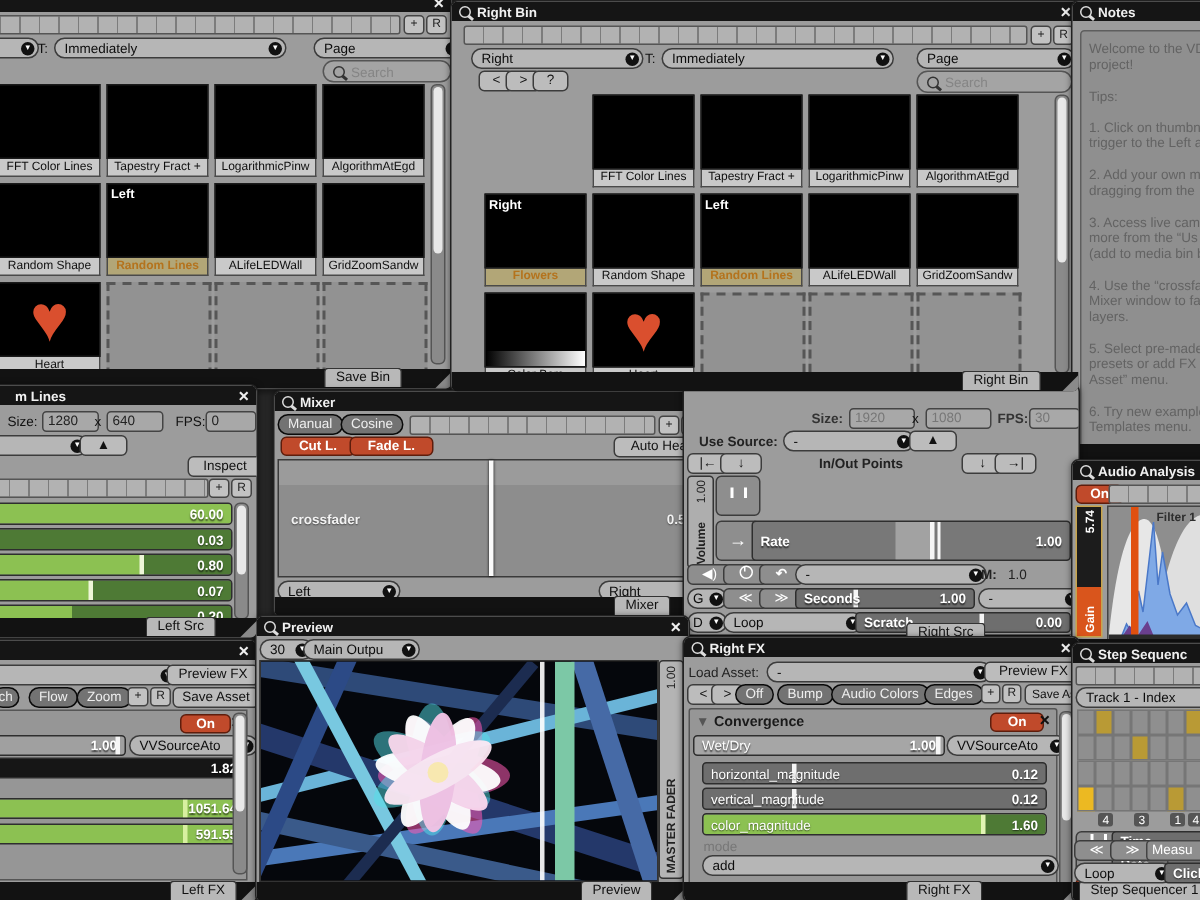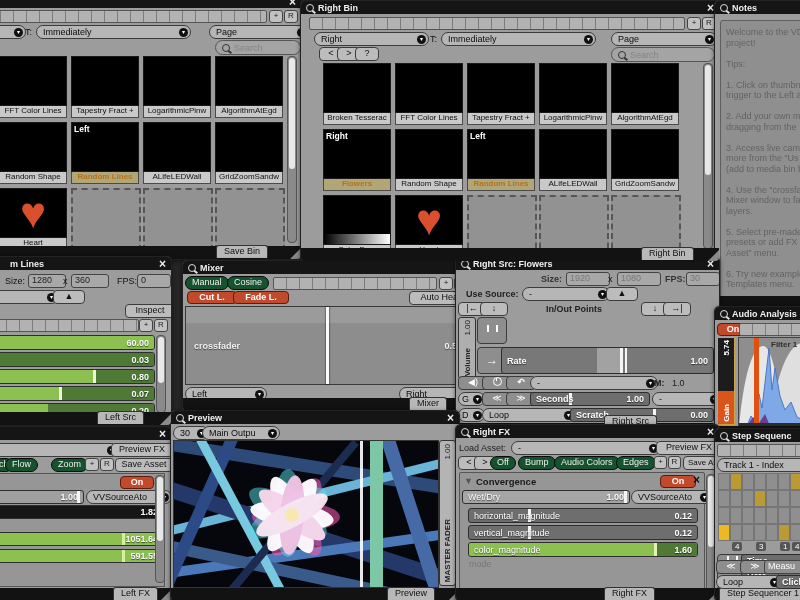--- a/index.html
+++ b/index.html
@@ -20,21 +20,21 @@
       border:1px solid #555;border-radius:2px;}
   .mini{position:absolute;height:11px;width:12px;background:#c2c2c2;border:1px solid #444;border-radius:3px;
         text-align:center;line-height:10px;font-size:8px;color:#222;}
   .dd{position:absolute;height:12px;background:#b6b6b6;border:1px solid #3c3c3c;border-radius:8px;
       display:flex;align-items:center;padding:0 2px 0 6px;color:#0c0c0c;white-space:nowrap;overflow:hidden;}
   .dd .caret{margin-left:auto;flex:0 0 auto;width:9px;height:9px;background:#111;border-radius:50%;color:#fff;
              font-size:6px;line-height:9px;text-align:center;}
   .caret::before{content:"▾";}
   .btn{position:absolute;height:12px;background:#bcbcbc;border:1px solid #3c3c3c;border-radius:4px;
        text-align:center;color:#111;line-height:11px;padding:0 4px;white-space:nowrap;}
-  .chip{position:absolute;height:12px;background:#14532d;color:#eee;border:1px solid #0a0a0a;border-radius:7px;
+  .chip{position:absolute;height:12px;background:#737373;color:#eee;border:1px solid #0a0a0a;border-radius:7px;
         padding:0 6px;line-height:11px;white-space:nowrap;}
   .redb{position:absolute;height:11px;background:#c04a2b;border:1px solid #5e1d0c;border-radius:4px;color:#fff;
         font-weight:bold;text-align:center;line-height:10px;padding:0 6px;}
   .field{position:absolute;height:12px;background:#a8a8a8;border:1px solid #444;border-radius:3px;
          color:#222;padding:0 3px;line-height:11px;}
   .slider{position:absolute;background:#6e6e6e;border:1px solid #2e2e2e;border-radius:3px;overflow:hidden;color:#fff;}
   .slider .fill{position:absolute;left:0;top:0;bottom:0;background:#8cc152;}
   .slider .fill.dk{background:#4e7a35;}
   .slider .lab{position:absolute;left:5px;top:50%;transform:translateY(-50%);text-shadow:0 1px 1px rgba(0,0,0,.6);white-space:nowrap;}
   .slider .val{position:absolute;right:5px;top:50%;transform:translateY(-50%);font-weight:bold;text-shadow:0 1px 1px rgba(0,0,0,.6);}
@@ -184,24 +184,20 @@
         <span class="caret"></span>
       </div>
     <div class="btn" style="left:18px;top:46px;width:14px;">&lt;</div>
     <div class="btn" style="left:36px;top:46px;width:14px;">&gt;</div>
     <div class="btn" style="left:54px;top:46px;width:14px;">?</div>
     <div class="search" style="left:310px;top:46px;width:90px;">
         <span class="mag"></span>
         <span>Search</span>
       </div>
 
-    <div class="thumb" style="left:22px;top:62px;">
-        <div class="img art-tess"></div>
-        <div class="cap">Broken Tesserac</div>
-      </div>
     <div class="thumb" style="left:94px;top:62px;">
         <div class="img art-fft"></div>
         <div class="cap">FFT Color Lines</div>
       </div>
     <div class="thumb" style="left:166px;top:62px;">
         <div class="img art-tap"></div>
         <div class="cap">Tapestry Fract +</div>
       </div>
     <div class="thumb" style="left:238px;top:62px;">
         <div class="img art-pin"></div>
@@ -288,21 +284,21 @@
   </div>
 
   <div class="p" style="left:-62px;top:256px;width:232px;height:168px;">
     <div class="tbar">
         <span style="margin-left:66px;">m Lines</span>
         <span class="x"></span>
       </div>
     <span style="position:absolute;left:66px;top:19px;">Size:</span>
     <div class="field" style="left:89px;top:17px;width:30px;">1280</div>
     <span style="position:absolute;left:124px;top:19px;">x</span>
-    <div class="field" style="left:132px;top:17px;width:30px;">360</div>
+    <div class="field" style="left:132px;top:17px;width:30px;">640</div>
     <span style="position:absolute;left:178px;top:19px;">FPS:</span>
     <div class="field" style="left:198px;top:17px;width:26px;">0</div>
     <div class="dd" style="left:2px;top:33px;width:108px;">
         <span class="caret"></span>
       </div>
     <div class="btn" style="left:114px;top:33px;width:22px;">▲</div>
     <div class="btn" style="left:186px;top:47px;width:40px;">Inspect</div>
     <div class="sq" style="left:2px;top:62px;width:196px;"></div>
     <div class="mini" style="left:200px;top:62px;">+</div>
     <div class="mini" style="left:215px;top:62px;">R</div>
@@ -363,25 +359,20 @@
     <div class="dd" style="left:216px;top:126px;width:68px;">
         <span>Right</span>
         <span class="caret"></span>
       </div>
     <div class="bbar"></div>
     <div class="btab" style="left:226px;">Mixer</div>
     <div class="grip"></div>
   </div>
 
   <div class="p" style="left:455px;top:256px;width:263px;height:172px;">
-    <div class="tbar">
-        <span class="mag"></span>
-        <span>Right Src: Flowers</span>
-        <span class="x"></span>
-      </div>
     <span style="position:absolute;left:85px;top:17px;font-weight:bold;color:#333;">Size:</span>
     <div class="field" style="left:110px;top:15px;width:36px;color:#777;">1920</div>
     <span style="position:absolute;left:152px;top:17px;">x</span>
     <div class="field" style="left:161px;top:15px;width:36px;color:#777;">1080</div>
     <span style="position:absolute;left:209px;top:17px;font-weight:bold;color:#333;">FPS:</span>
     <div class="field" style="left:230px;top:15px;width:26px;color:#777;">30</div>
     <span style="position:absolute;left:10px;top:32px;font-weight:bold;color:#222;">Use Source:</span>
     <div class="dd" style="left:66px;top:30px;width:78px;">
         <span>-</span>
         <span class="caret"></span>
@@ -476,21 +467,21 @@
 
   <div class="p" style="left:-62px;top:426px;width:232px;height:174px;">
     <div class="tbar">
         <span class="x"></span>
       </div>
     <div class="dd" style="left:2px;top:16px;width:168px;">
         <span class="caret"></span>
       </div>
     <div class="btn" style="left:172px;top:16px;width:52px;">Preview FX</div>
     <div class="chip" style="left:56px;top:31px;width:10px;padding:0 3px;">ch</div>
-    <div class="chip" style="left:66px;top:31px;">Flow</div>
+    <div class="chip" style="left:80px;top:31px;">Flow</div>
     <div class="chip" style="left:112px;top:31px;">Zoom</div>
     <div class="mini" style="left:146px;top:31px;">+</div>
     <div class="mini" style="left:161px;top:31px;">R</div>
     <div class="btn" style="left:176px;top:31px;width:48px;">Save Asset</div>
     <div style="position:absolute;left:2px;top:46px;width:222px;height:112px;background:#969696;border:1px solid #555;">
       <div class="redb" style="left:178px;top:2px;width:20px;">On</div>
       <span class="x" style="position:absolute;right:3px;top:2px;color:#111;"></span>
       <div class="slider" style="left:2px;top:16px;width:138px;height:12px;background:#a0a0a0;">
           <span class="val" style="color:#fff;">1.00</span>
           <div class="markw" style="left:96%;"></div>
@@ -627,20 +618,24 @@
           <span class="val">0.12</span>
         </div>
       <div class="slider" style="left:8px;top:69px;width:228px;height:13px;">
           <div class="fill" style="width:100%;"></div>
           <div class="fill dk" style="left:auto;right:0;width:18%;"></div>
           <div class="mark" style="left:81%;background:#e2f4b4;"></div>
           <span class="lab">color_magnitude</span>
           <span class="val">1.60</span>
         </div>
       <span style="position:absolute;left:9px;top:86px;color:#777;">mode</span>
+      <div class="dd" style="left:8px;top:97px;width:228px;">
+          <span>add</span>
+          <span class="caret"></span>
+        </div>
     </div>
     <div class="scroll" style="left:250px;top:49px;height:118px;"></div>
     <div class="bbar"></div>
     <div class="btab" style="left:148px;">Right FX</div>
     <div class="grip"></div>
   </div>
 
   <div class="p" style="left:714px;top:428px;width:140px;height:172px;">
     <div class="tbar">
         <span class="mag"></span>

